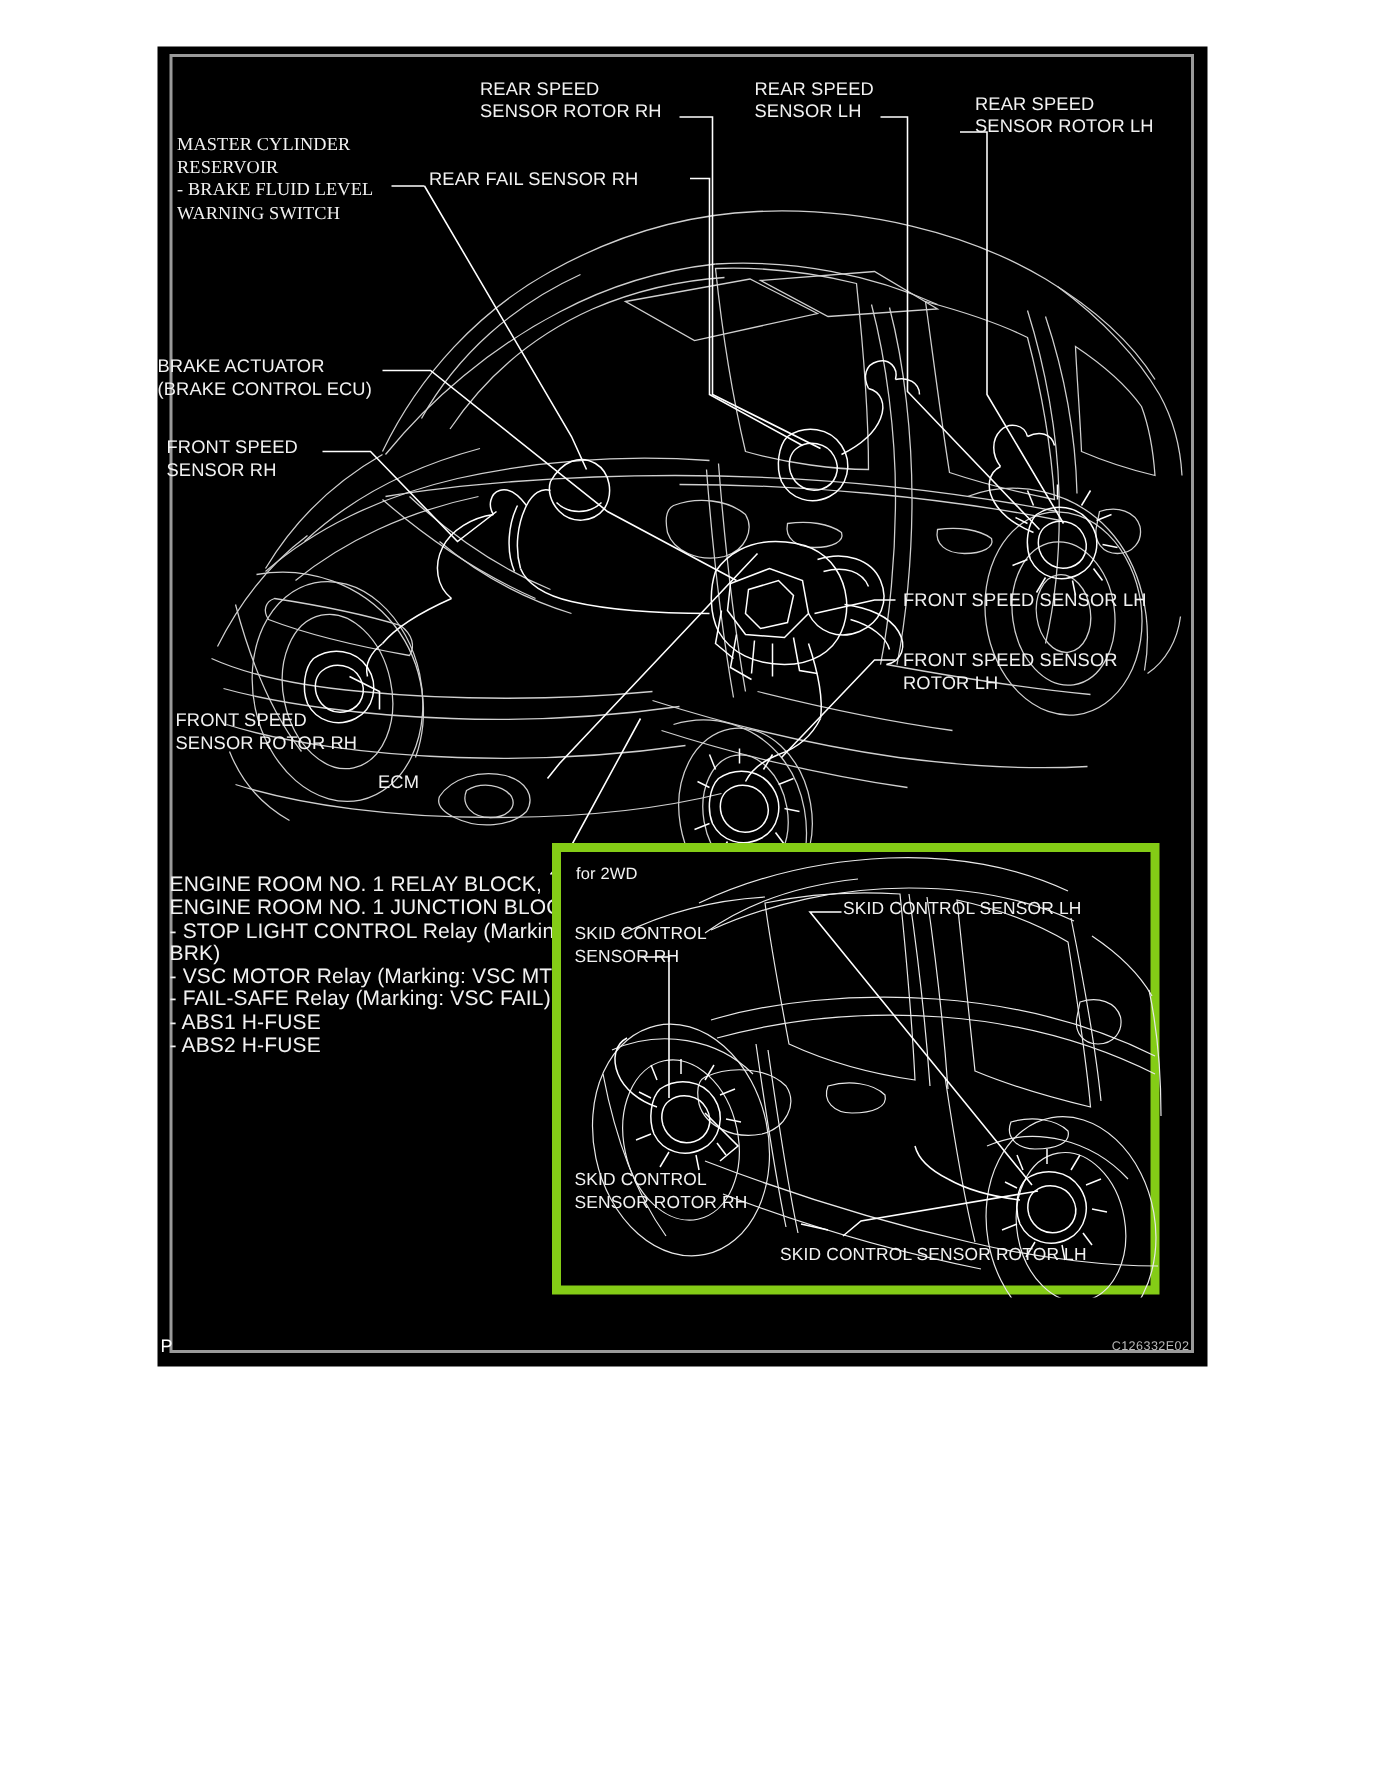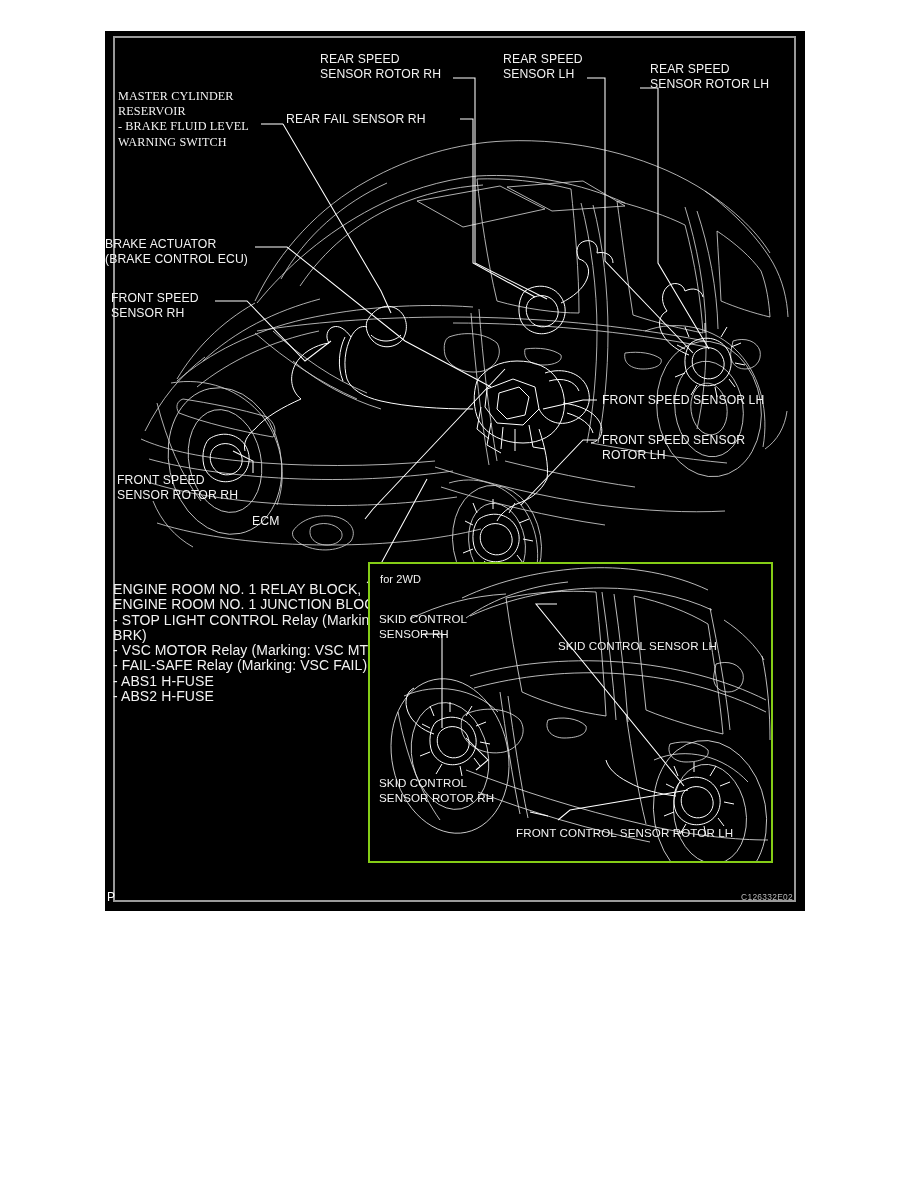--- a/index.html
+++ b/index.html
@@ -69,21 +69,21 @@
     font-size: 14px;
     line-height: 15.3px;
   }
   
   #inset-box {
     position: absolute;
     left: 263px;
     top: 531px;
     width: 405px;
     height: 301px;
-    border: 2px solid #84cc16;
+    border: 6px solid #84cc16;
     box-sizing: border-box;
     background: #000000;
   }
   #inset-art {
     position: absolute;
     left: 0; top: 0;
     width: 401px;
     height: 297px;
   }
   
@@ -489,29 +489,29 @@
 
           <path d="M106 206 L118 196 L96 174"></path>
 
           <path d="M188 256 L200 246 L318 226"></path>
           <path d="M160 248 L178 252"></path>
         </g>
       </svg>
 
       <div class="label tiny" style="left:10px; top:8px;">for 2WD</div>
 
-      <div class="label small" style="left:188px; top:31px;margin-top:44px;">SKID CONTROL SENSOR LH</div>
+      <div class="label small" style="left:188px; top:31px;">SKID CONTROL SENSOR LH</div>
 
       <div class="label small" style="left:9px; top:48px;">SKID CONTROL
 SENSOR RH</div>
 
       <div class="label small" style="left:9px; top:212px;">SKID CONTROL
 SENSOR ROTOR RH</div>
 
-      <div class="label small" style="left:146px; top:262px;">FRONT CONTROL SENSOR ROTOR LH</div>
+      <div class="label small" style="left:146px; top:262px;">SKID CONTROL SENSOR ROTOR LH</div>
     </div>
 
     <div id="page-mark">P</div>
 
     <div id="fig-code">C126332E02</div>
   </div>
 
 </div>
 
 </body></html>

